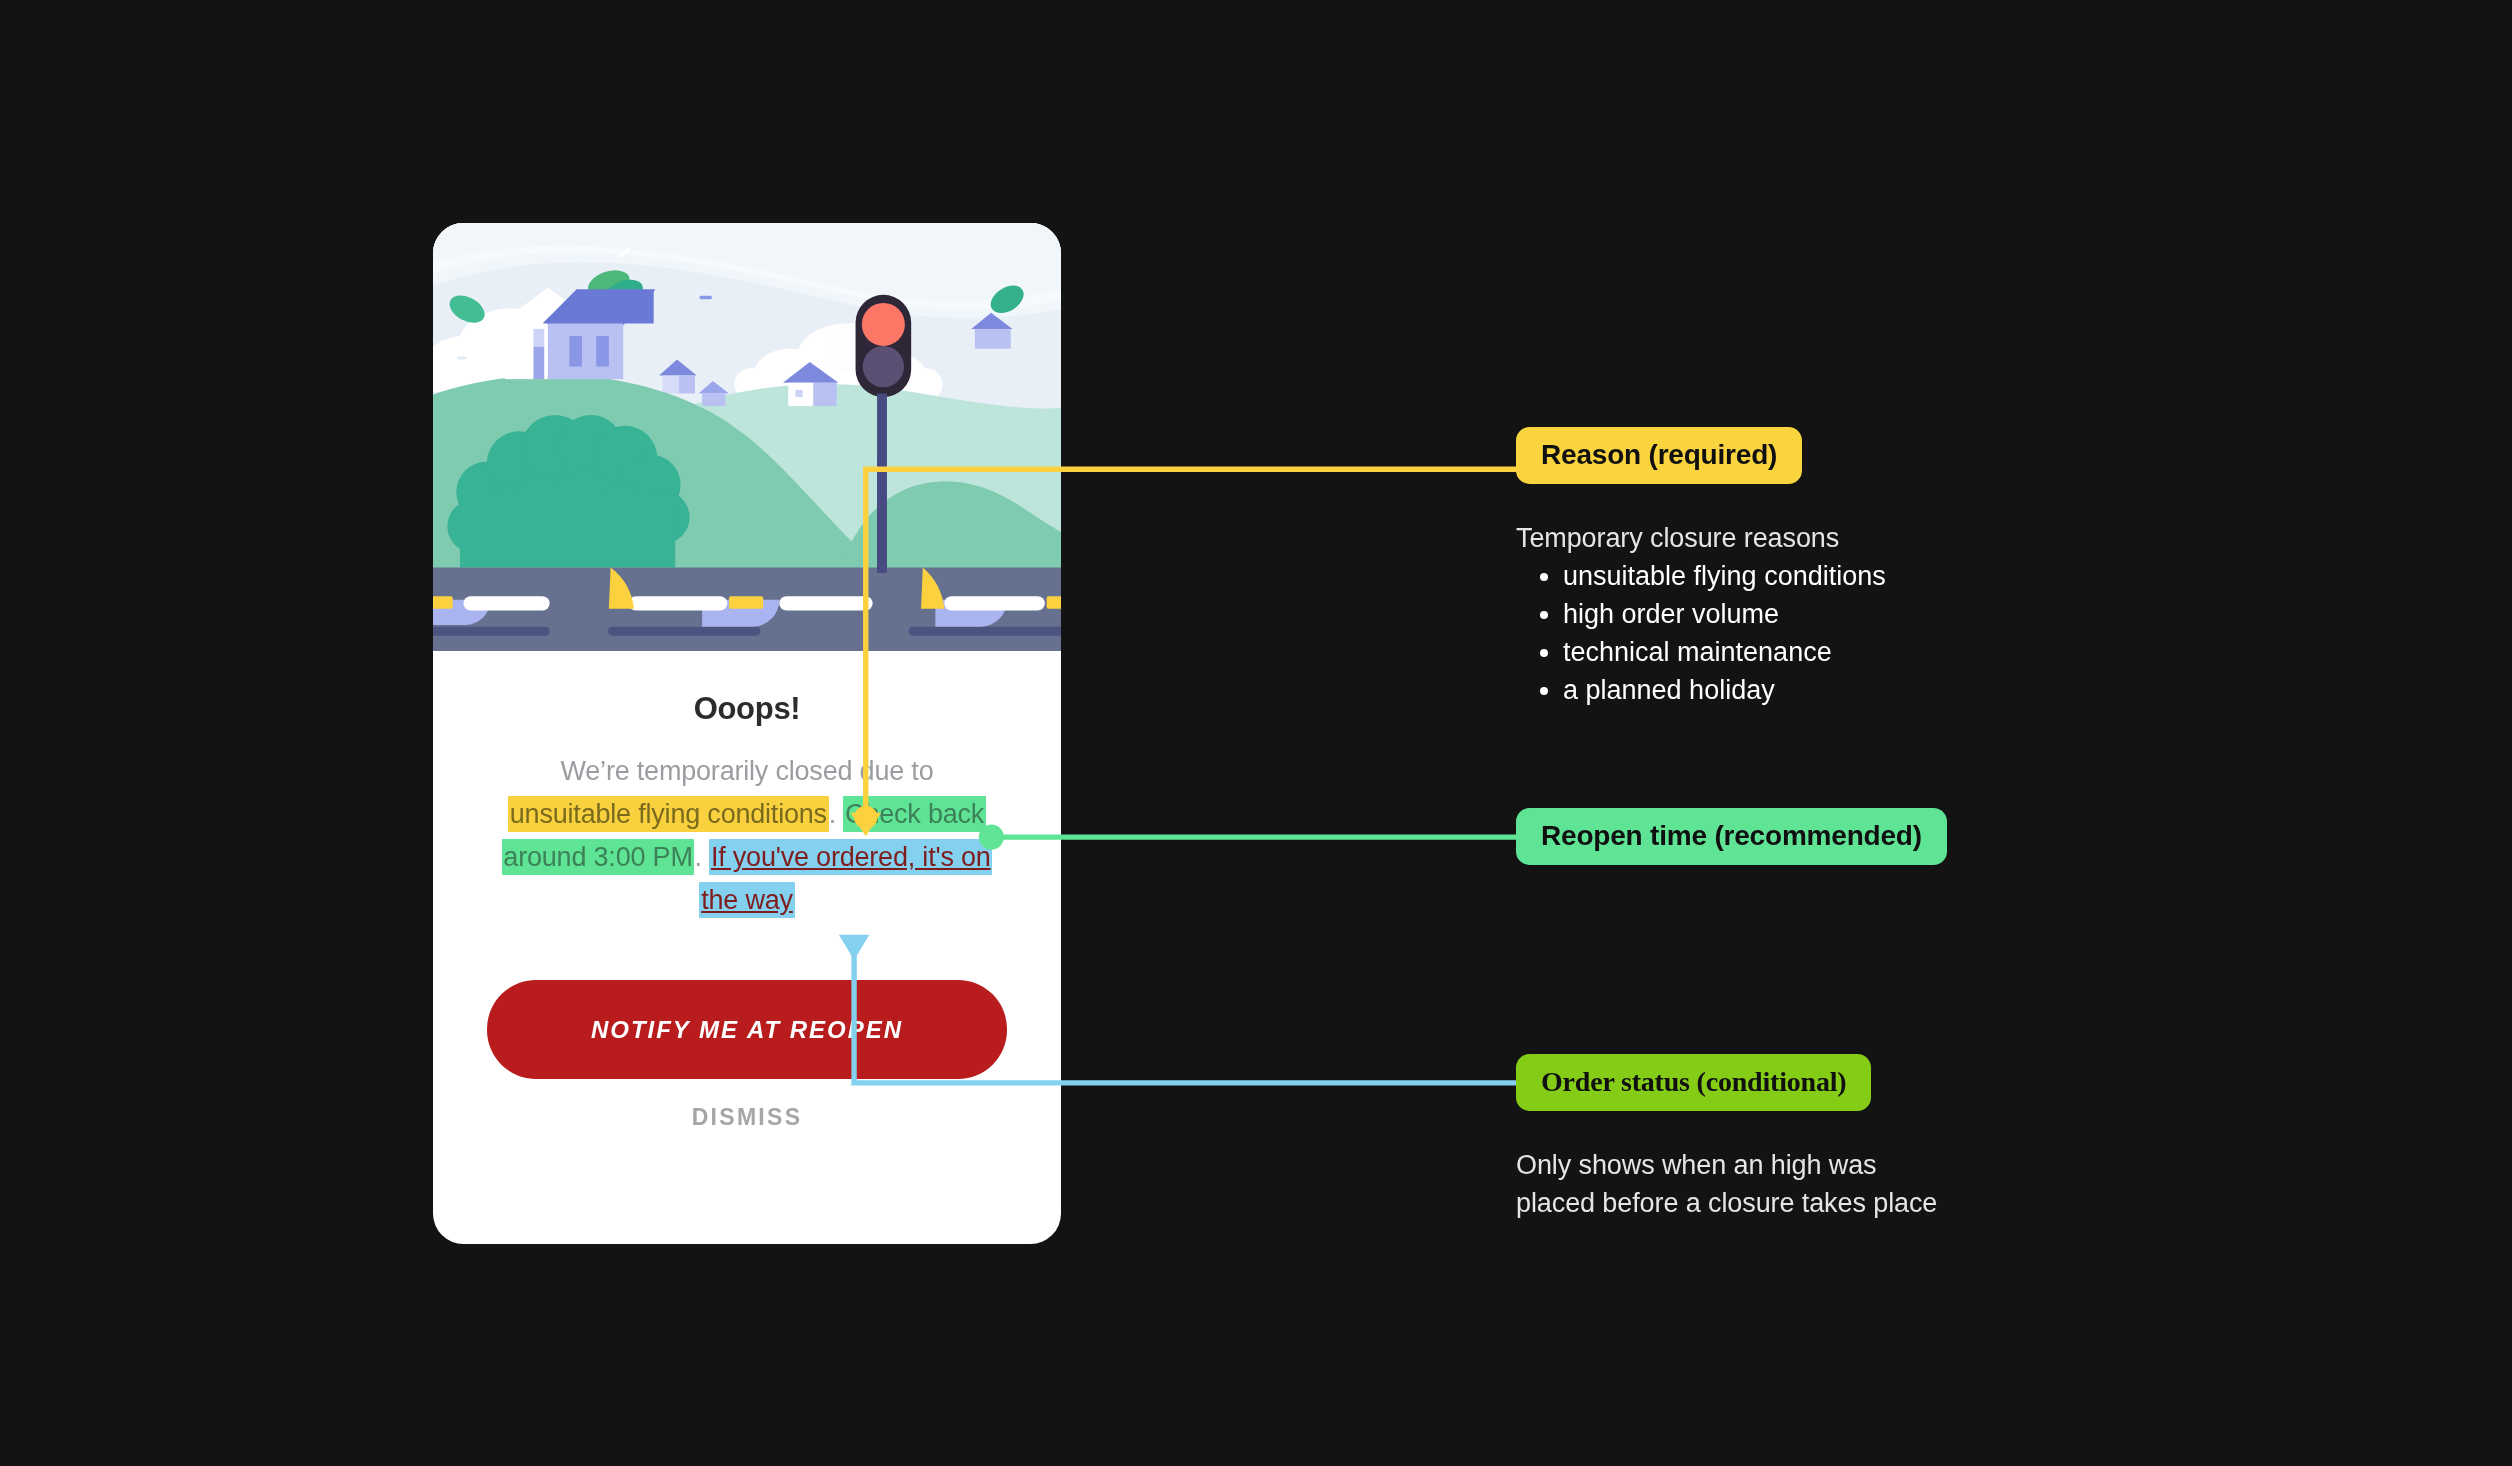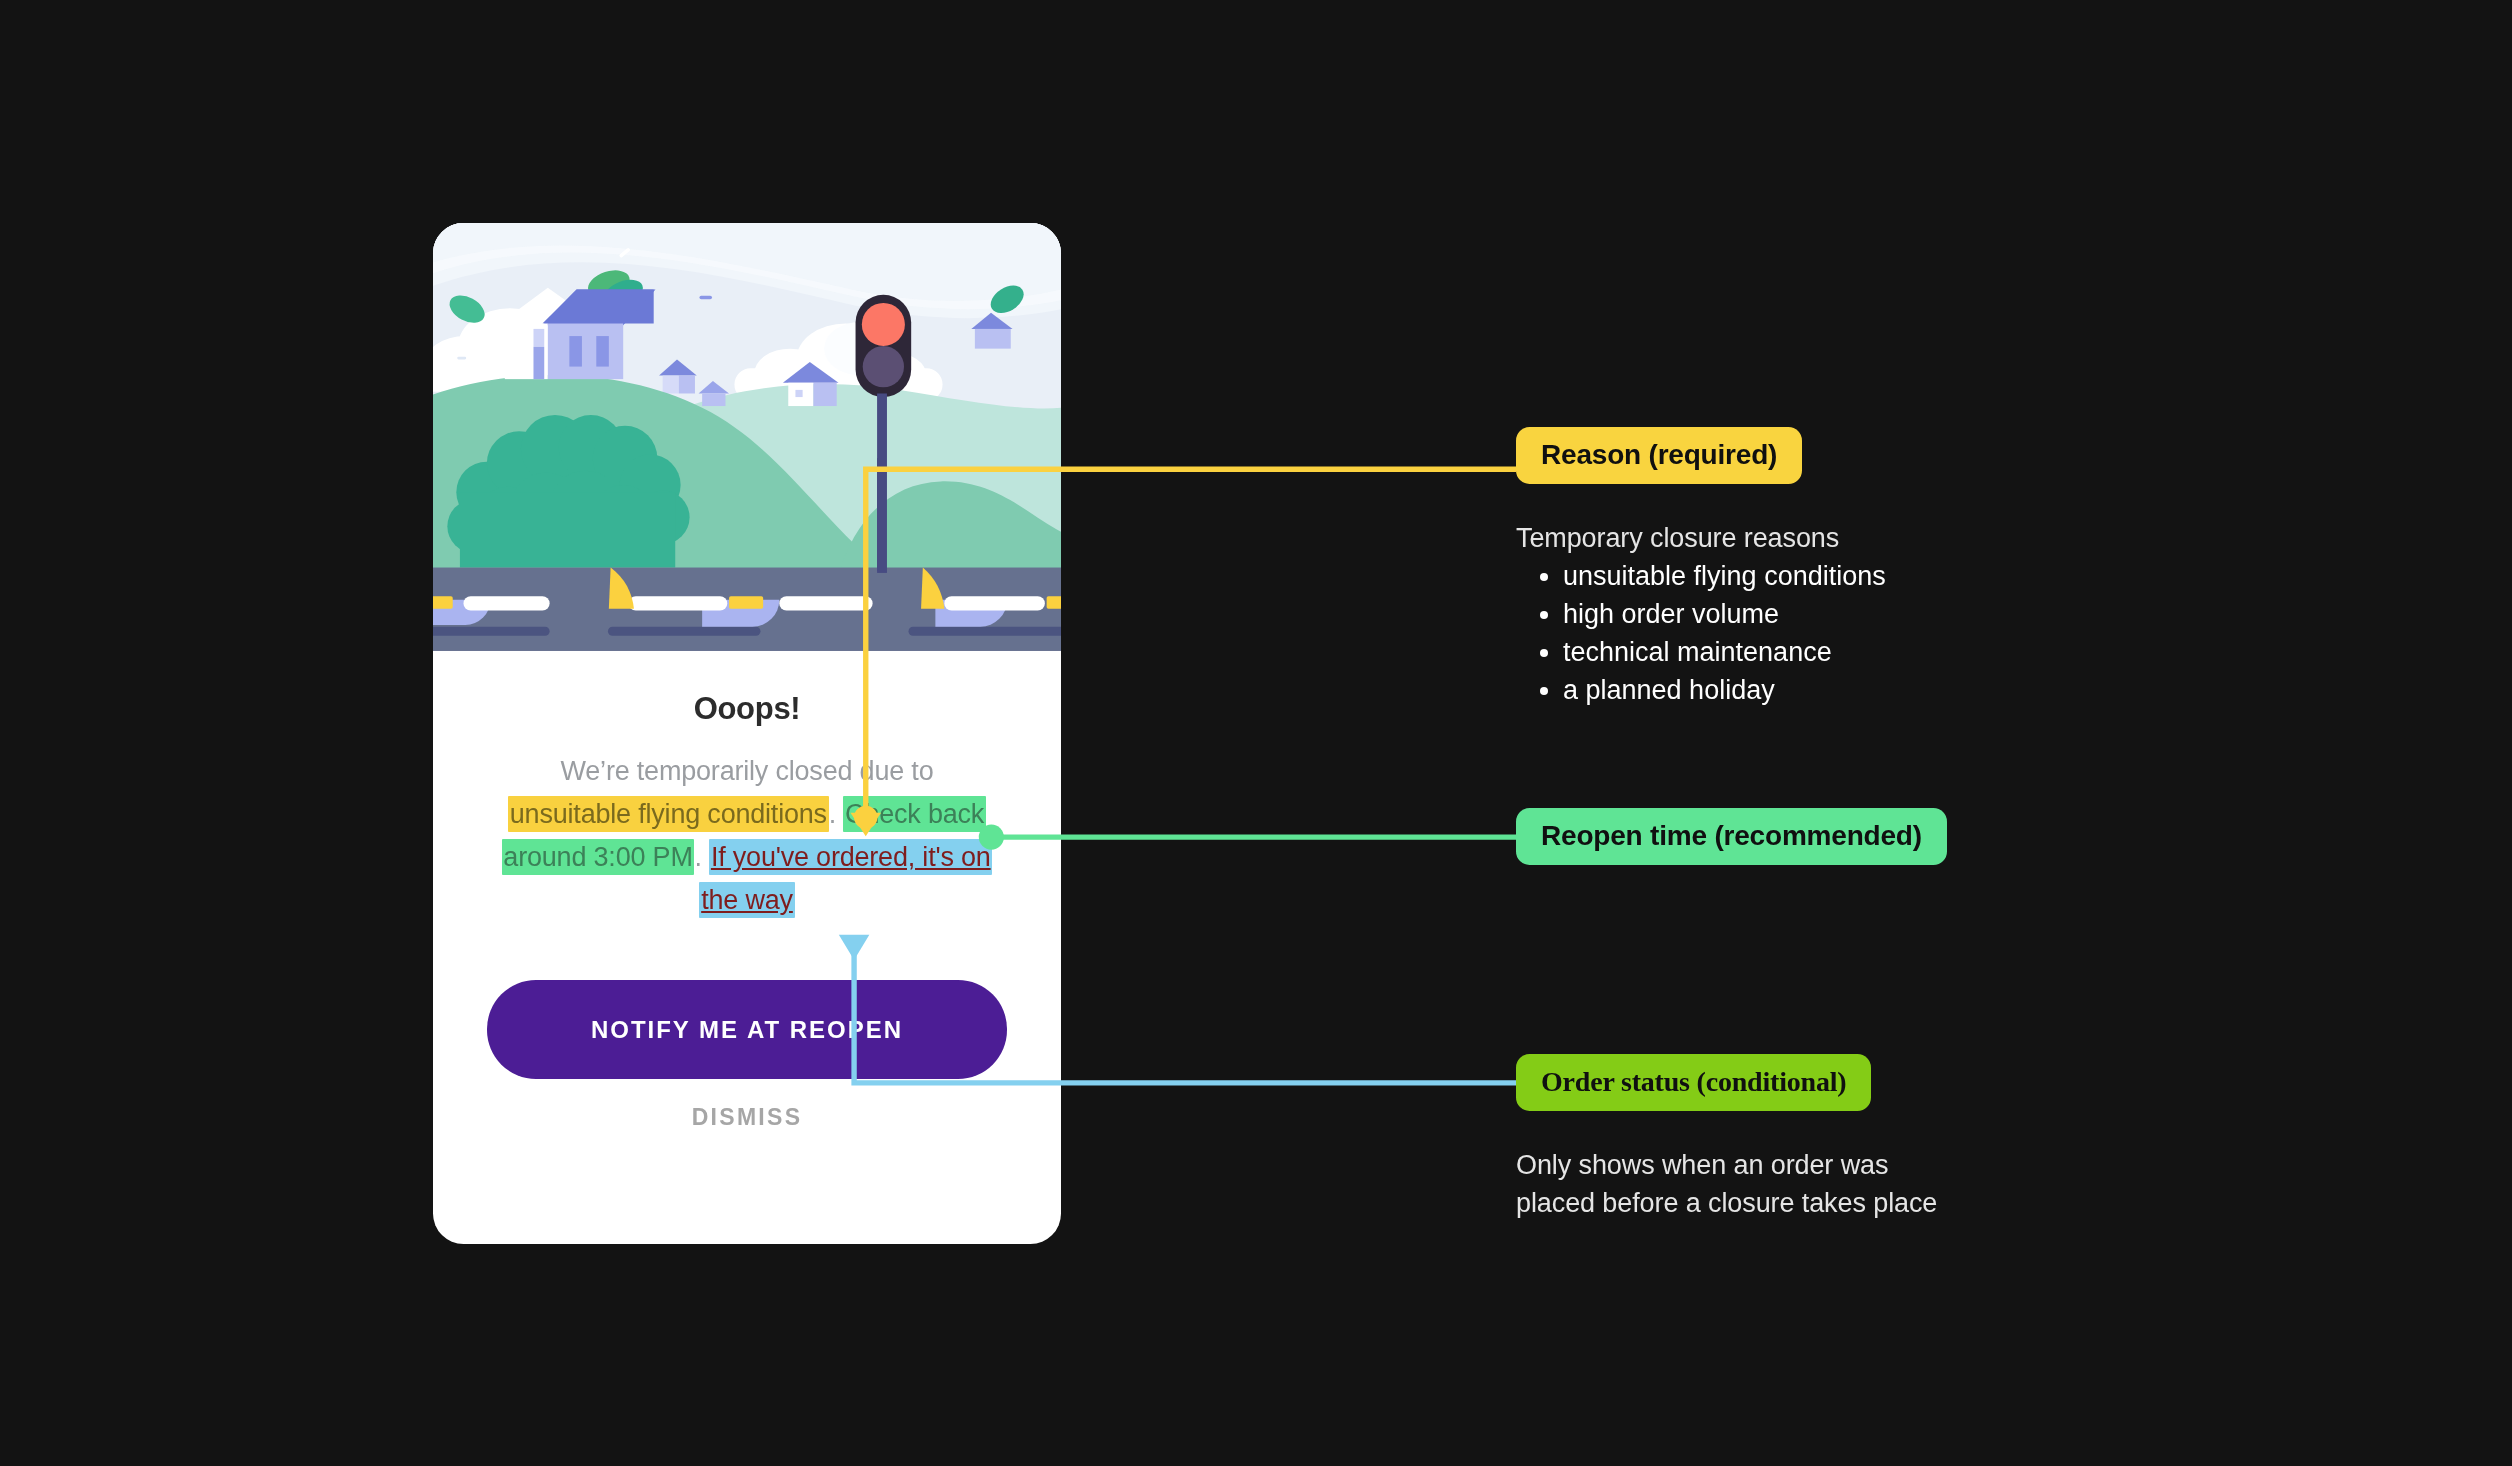--- a/index.html
+++ b/index.html
@@ -31,23 +31,24 @@
     text-align:center;font-size:27px;line-height:43px;color:#9a9da1;
     letter-spacing:-0.2px;
   }
   .hl{padding:2.7px 1.8px;border-radius:0.9px;}
   .hl-y{background:#f9d13f;color:#7a6a1e;box-decoration-break:clone;-webkit-box-decoration-break:clone;}
   .hl-g{background:#5fe495;color:#3c8158;box-decoration-break:clone;-webkit-box-decoration-break:clone;}
   .hl-b{background:#84d0ef;color:#7f1d1d;box-decoration-break:clone;text-decoration:underline;-webkit-box-decoration-break:clone;}
 
   .cta{
     position:absolute;left:54px;top:329px;width:520px;height:99px;
-    background:#4c1d95;border-radius:49px;border:0;cursor:pointer;
+    background:#b91c1c;border-radius:49px;border:0;cursor:pointer;
     color:#ffffff;font-size:24px;font-weight:bold;letter-spacing:2px;
     font-family:"Liberation Sans", sans-serif;
+    font-style:italic;
   }
   .dismiss{
     position:absolute;left:0;top:453px;width:628px;text-align:center;
     font-size:23px;font-weight:bold;letter-spacing:2.3px;color:#a6a6a6;cursor:pointer;
   }
 
   
   .connectors{position:absolute;left:0;top:0;width:2512px;height:1466px;pointer-events:none;}
 
   
@@ -256,19 +257,19 @@
     </ul>
   </div>
 
   <div class="ann p2">
     <div class="pill pill-g">Reopen time (recommended)</div>
   </div>
 
   <div class="ann p3">
     <div class="pill pill-b">Order status (conditional)</div>
     <div class="ann-desc">
-      <div>Only shows when an order was</div>
+      <div>Only shows when an high was</div>
       <div>placed before a closure takes place</div>
     </div>
   </div>
 
 </div>
 
 
 </body></html>

